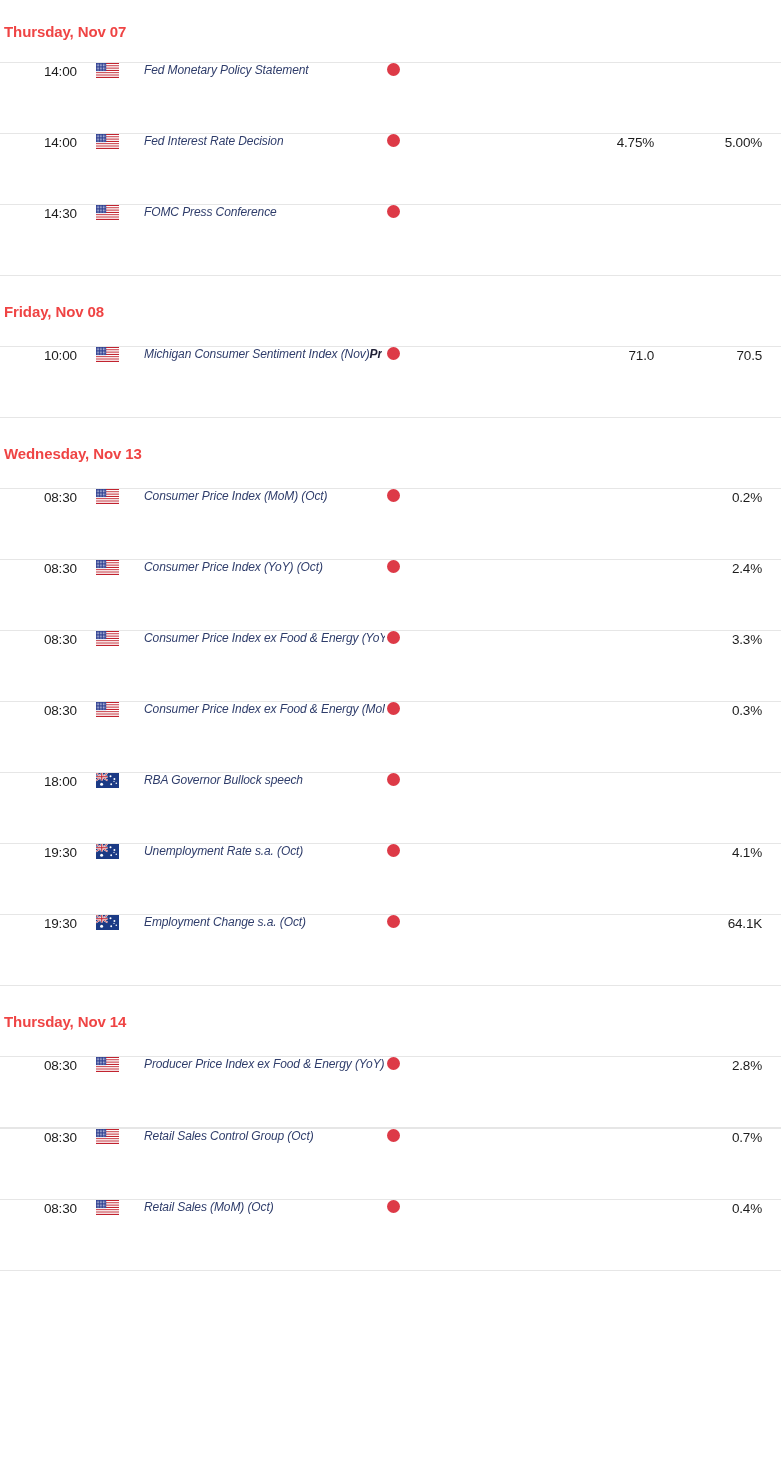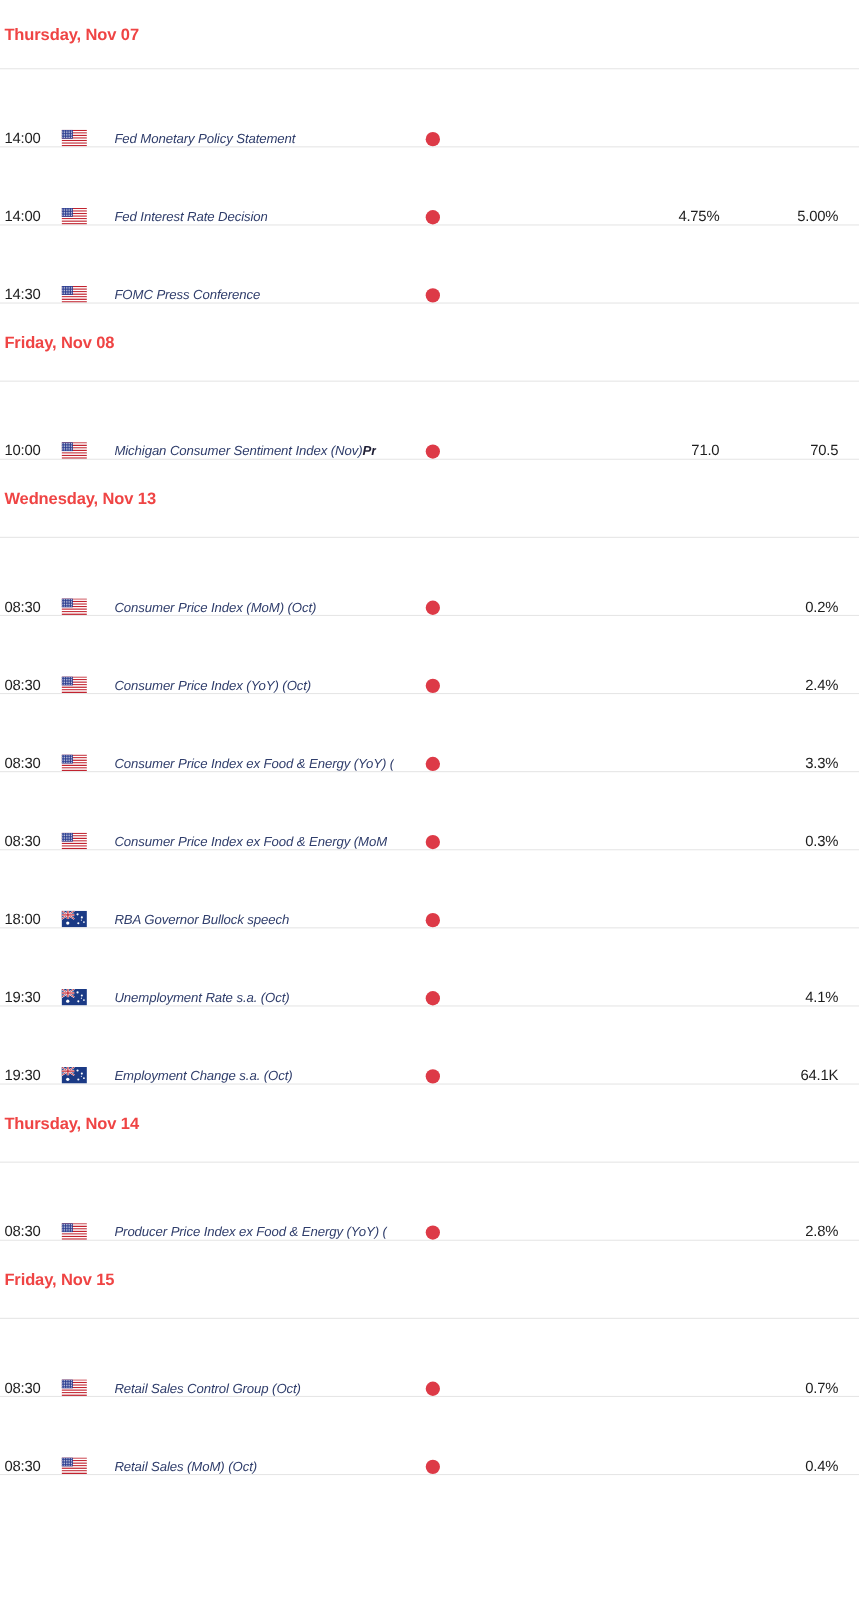--- a/index.html
+++ b/index.html
@@ -53,24 +53,25 @@
     padding-left: 4px;
     height: 70px;
     display: flex;
     align-items: center;
   }
   .date-heading.first { height: 62px; }
 
   
   .event-row {
     display: flex;
-    align-items: flex-end;
+    align-items: flex-start;
     height: 70px;
     border-top: 1px solid #e6e6e6;
     font-size: 14px;
+    padding-left: 40px;
   }
   .event-row.last { border-bottom: 1px solid #e6e6e6; }
 
   .time-text {
     font-size: 13.5px;
     color: #1d1d1d;
     letter-spacing: -0.2px;
   }
 
   .event-link {
@@ -763,21 +764,20 @@
           </div>
           <div class="col-vol">
             <span class="vol-dot"></span>
           </div>
           <div class="col-actual"><span class="value-text"></span></div>
           <div class="col-consensus"><span class="value-text"></span></div>
           <div class="col-previous"><span class="value-text">2.8%</span></div>
         </div>
       </div>
       <div class="date-group">
-        <div class="date-heading">Friday, Nov 15</div>
         <div class="event-row">
           <div class="col-time"><span class="time-text">08:30</span></div>
           <div class="col-flag">
             <svg class="flag" viewBox="0 0 23 15" xmlns="http://www.w3.org/2000/svg">
               <rect x="0" y="0" width="23" height="1.1538461538461537" fill="#c1232f"></rect>
               <rect x="0" y="1.1538461538461537" width="23" height="1.1538461538461537" fill="#ffffff"></rect>
               <rect x="0" y="2.3076923076923075" width="23" height="1.1538461538461537" fill="#c1232f"></rect>
               <rect x="0" y="3.4615384615384612" width="23" height="1.1538461538461537" fill="#ffffff"></rect>
               <rect x="0" y="4.615384615384615" width="23" height="1.1538461538461537" fill="#c1232f"></rect>
               <rect x="0" y="5.769230769230768" width="23" height="1.1538461538461537" fill="#ffffff"></rect>

